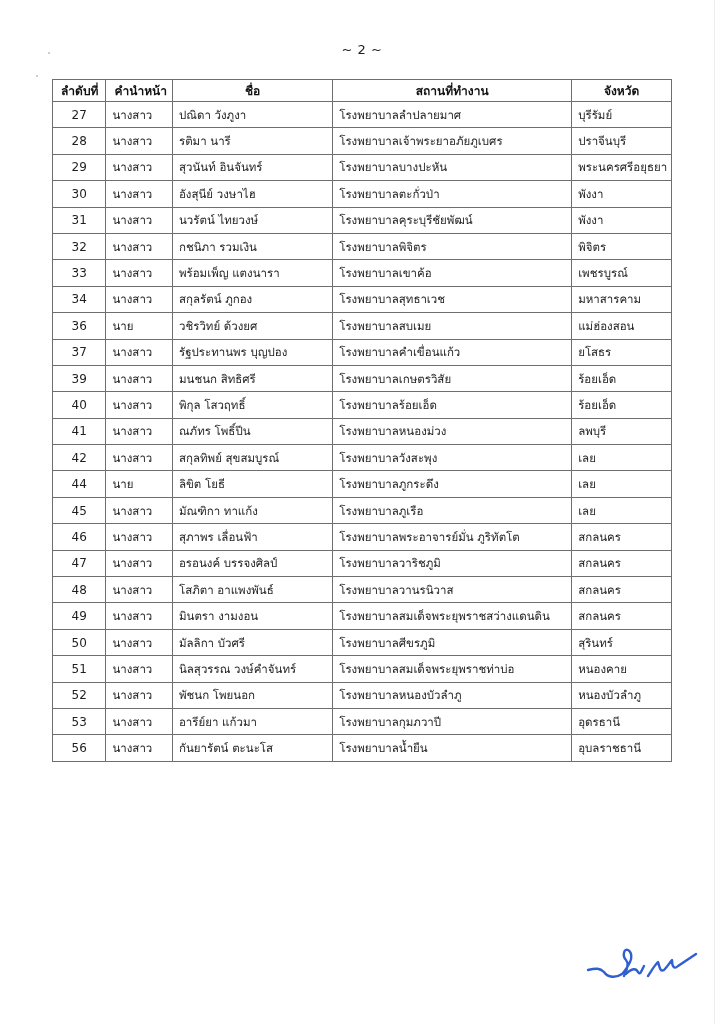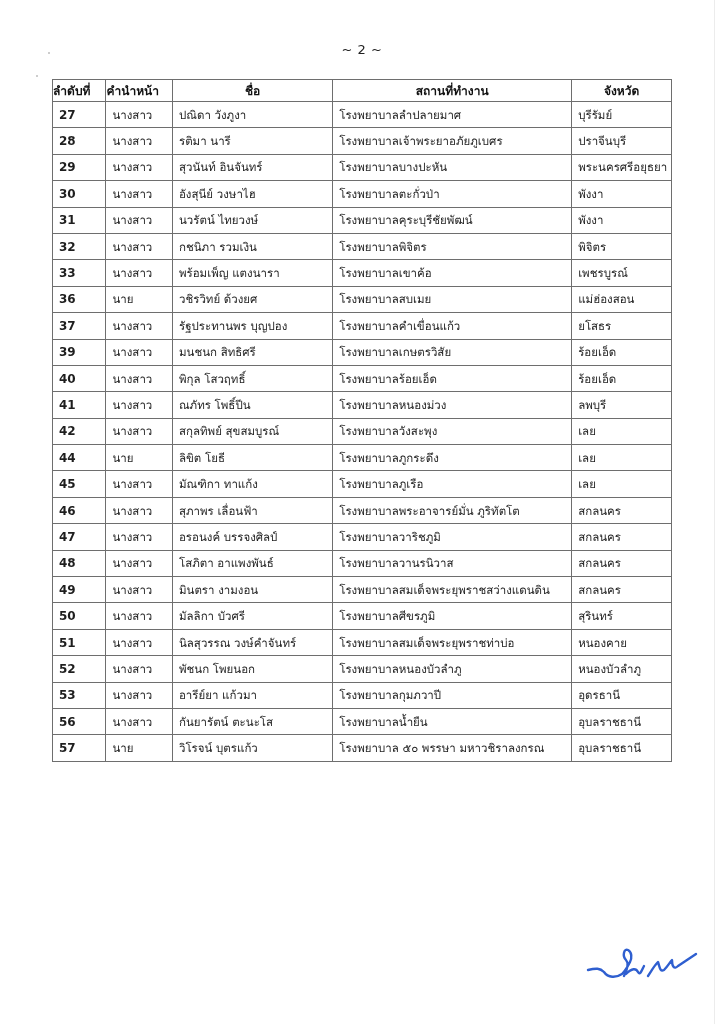--- a/index.html
+++ b/index.html
@@ -60,30 +60,29 @@
     table.roster th {
       height: 21px;
       font-weight: bold;
       font-size: 12px;
       text-align: center;
       color: #111;
     }
     table.roster th.col-no,
     table.roster th.col-prefix {
       text-align: left;
-      padding-left: 0;
+      padding-left: 8px;
     }
     table.roster td {
       height: 25.4px;
       color: #1e1e1e;
     }
     table.roster td.c-no {
-      text-align: left;
+      text-align: center;
       font-size: 12px;
-      font-weight: bold;
     }
     .w-no { width: 53px; }
     .w-prefix { width: 66px; }
     .w-name { width: 159px; }
     .w-work { width: 237px; }
     .w-prov { width: 99px; }
     .signature {
       position: absolute;
       left: 582px;
       top: 940px;
@@ -161,20 +160,27 @@
         <td class="c-prov">พิจิตร</td>
       </tr>
       <tr>
         <td class="c-no">33</td>
         <td class="c-prefix">นางสาว</td>
         <td class="c-name">พร้อมเพ็ญ แตงนารา</td>
         <td class="c-work">โรงพยาบาลเขาค้อ</td>
         <td class="c-prov">เพชรบูรณ์</td>
       </tr>
       <tr>
+        <td class="c-no">34</td>
+        <td class="c-prefix">นางสาว</td>
+        <td class="c-name">สกุลรัตน์  ภูกอง</td>
+        <td class="c-work">โรงพยาบาลสุทธาเวช</td>
+        <td class="c-prov">มหาสารคาม</td>
+      </tr>
+      <tr>
         <td class="c-no">36</td>
         <td class="c-prefix">นาย</td>
         <td class="c-name">วชิรวิทย์ ด้วงยศ</td>
         <td class="c-work">โรงพยาบาลสบเมย</td>
         <td class="c-prov">แม่ฮ่องสอน</td>
       </tr>
       <tr>
         <td class="c-no">37</td>
         <td class="c-prefix">นางสาว</td>
         <td class="c-name">รัฐประทานพร บุญปอง</td>
@@ -279,27 +285,20 @@
         <td class="c-work">โรงพยาบาลกุมภวาปี</td>
         <td class="c-prov">อุดรธานี</td>
       </tr>
       <tr>
         <td class="c-no">56</td>
         <td class="c-prefix">นางสาว</td>
         <td class="c-name">กันยารัตน์ ตะนะโส</td>
         <td class="c-work">โรงพยาบาลน้ำยืน</td>
         <td class="c-prov">อุบลราชธานี</td>
       </tr>
-      <tr>
-        <td class="c-no">57</td>
-        <td class="c-prefix">นาย</td>
-        <td class="c-name">วิโรจน์  บุตรแก้ว</td>
-        <td class="c-work">โรงพยาบาล ๕๐ พรรษา มหาวชิราลงกรณ</td>
-        <td class="c-prov">อุบลราชธานี</td>
-      </tr>
     </tbody>
 </table>
 
 <svg class="signature" viewBox="0 0 120 50">
   <path id="sig-1" fill="none" stroke-width="2.4" stroke-linecap="round" stroke-linejoin="round" d="M6 30 C 14 28, 18 28, 22 32 C 26 38, 34 38, 40 34 C 44 30, 46 26, 48 22 C 50 18, 50 12, 46 10 C 42 8, 40 16, 44 20 C 48 24, 44 32, 42 36" stroke="#2f5fd0"></path>
   <path id="sig-2" fill="none" stroke-width="2.4" stroke-linecap="round" stroke-linejoin="round" d="M44 34 C 50 28, 54 28, 56 32 C 58 36, 60 30, 62 26" stroke="#2f5fd0"></path>
   <path id="sig-3" fill="none" stroke-width="2.4" stroke-linecap="round" stroke-linejoin="round" d="M66 36 C 70 30, 72 26, 76 22 C 78 28, 78 32, 82 30 C 86 26, 88 22, 90 20 C 90 26, 92 30, 96 26 C 102 22, 108 18, 114 14" stroke="#2f5fd0"></path>
 </svg>
 
 </body></html>

